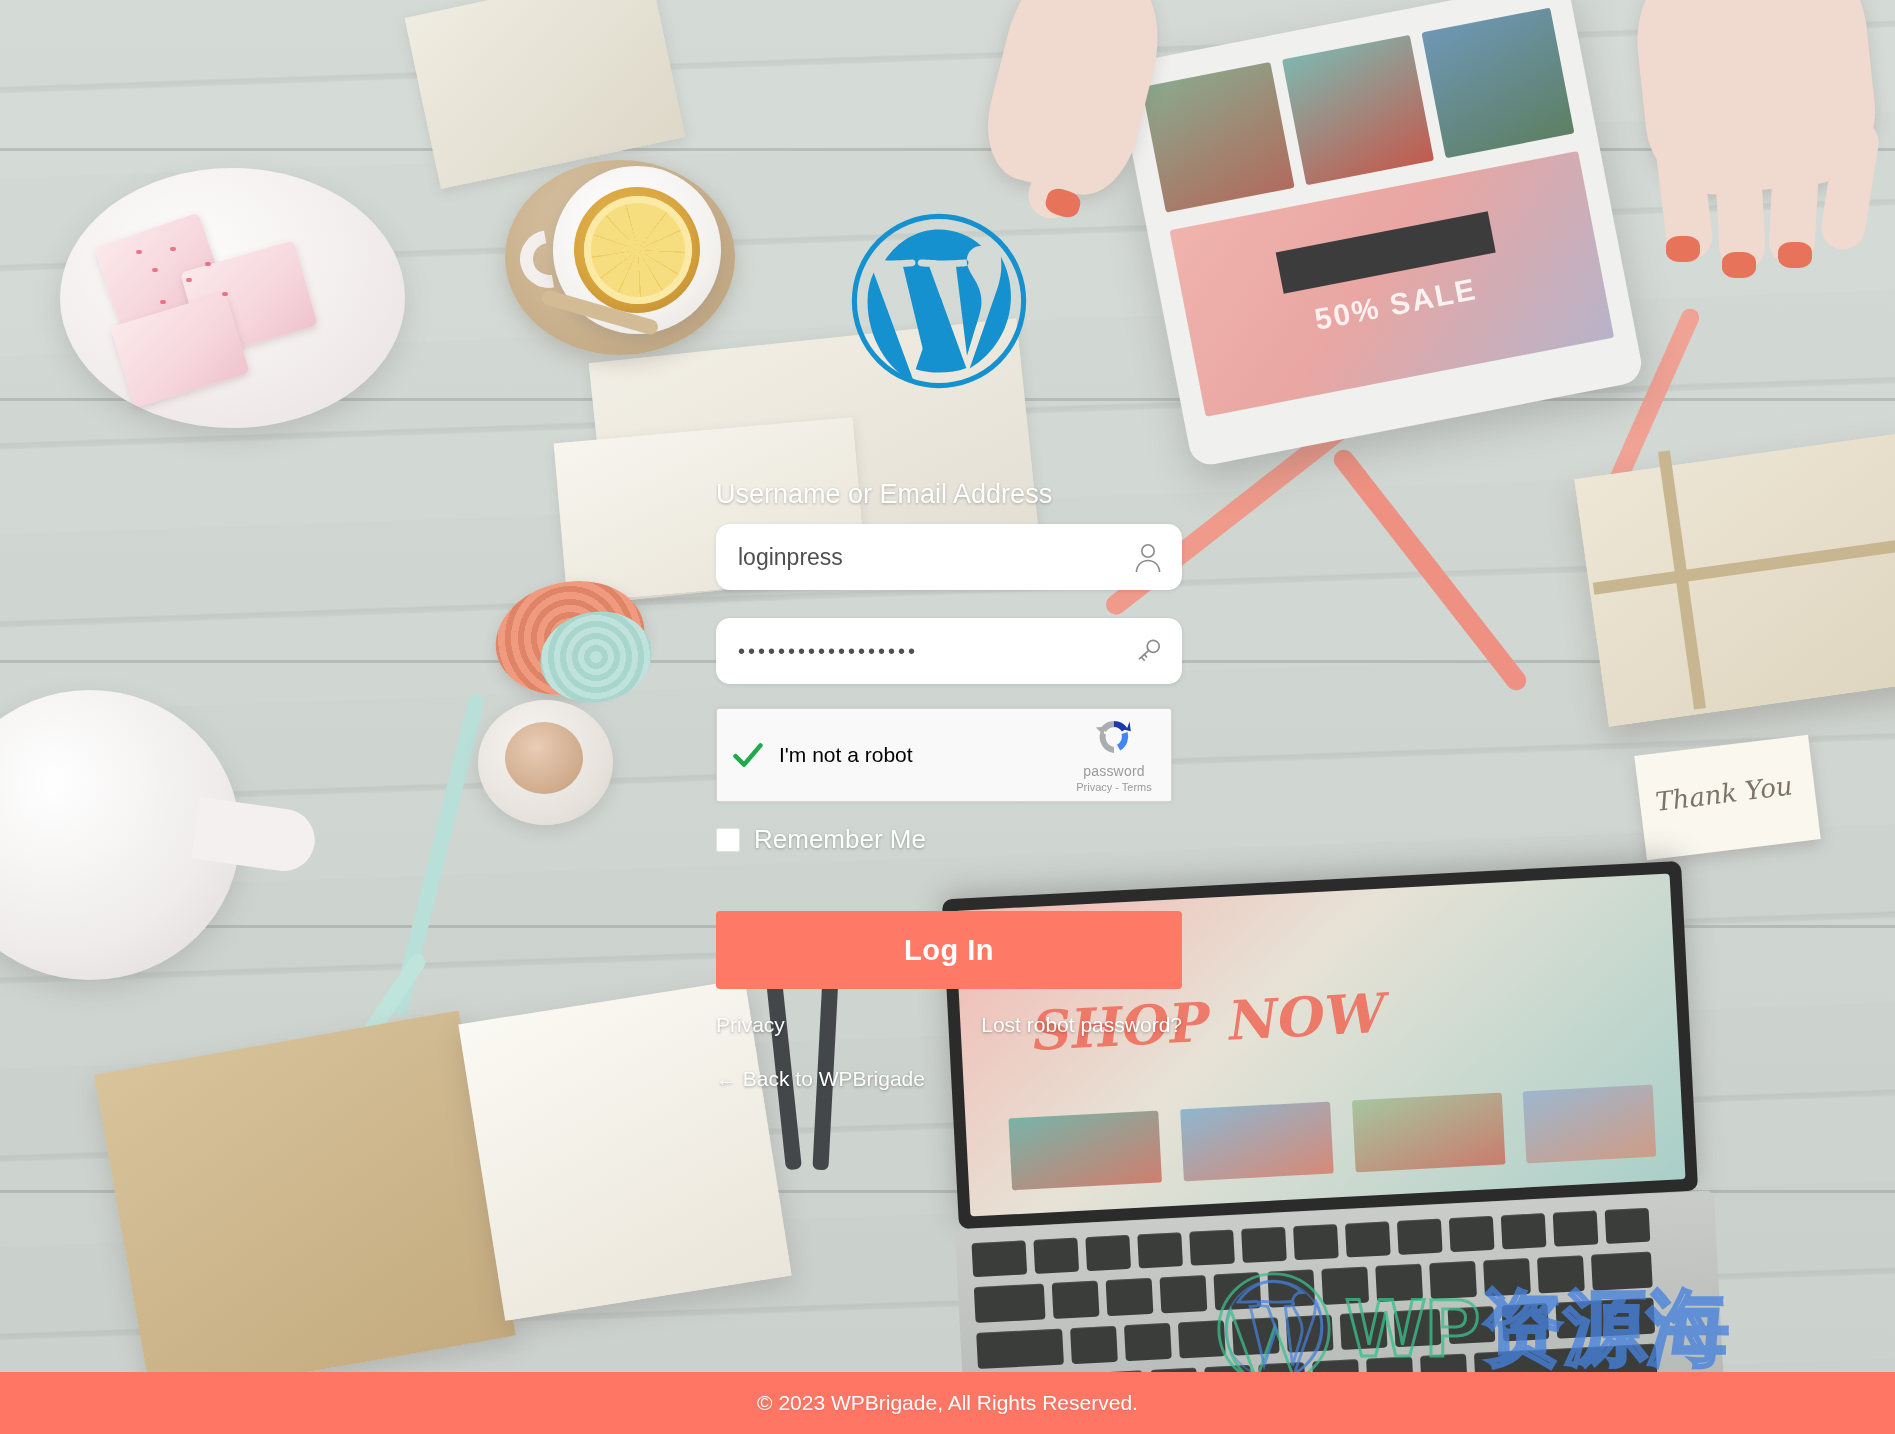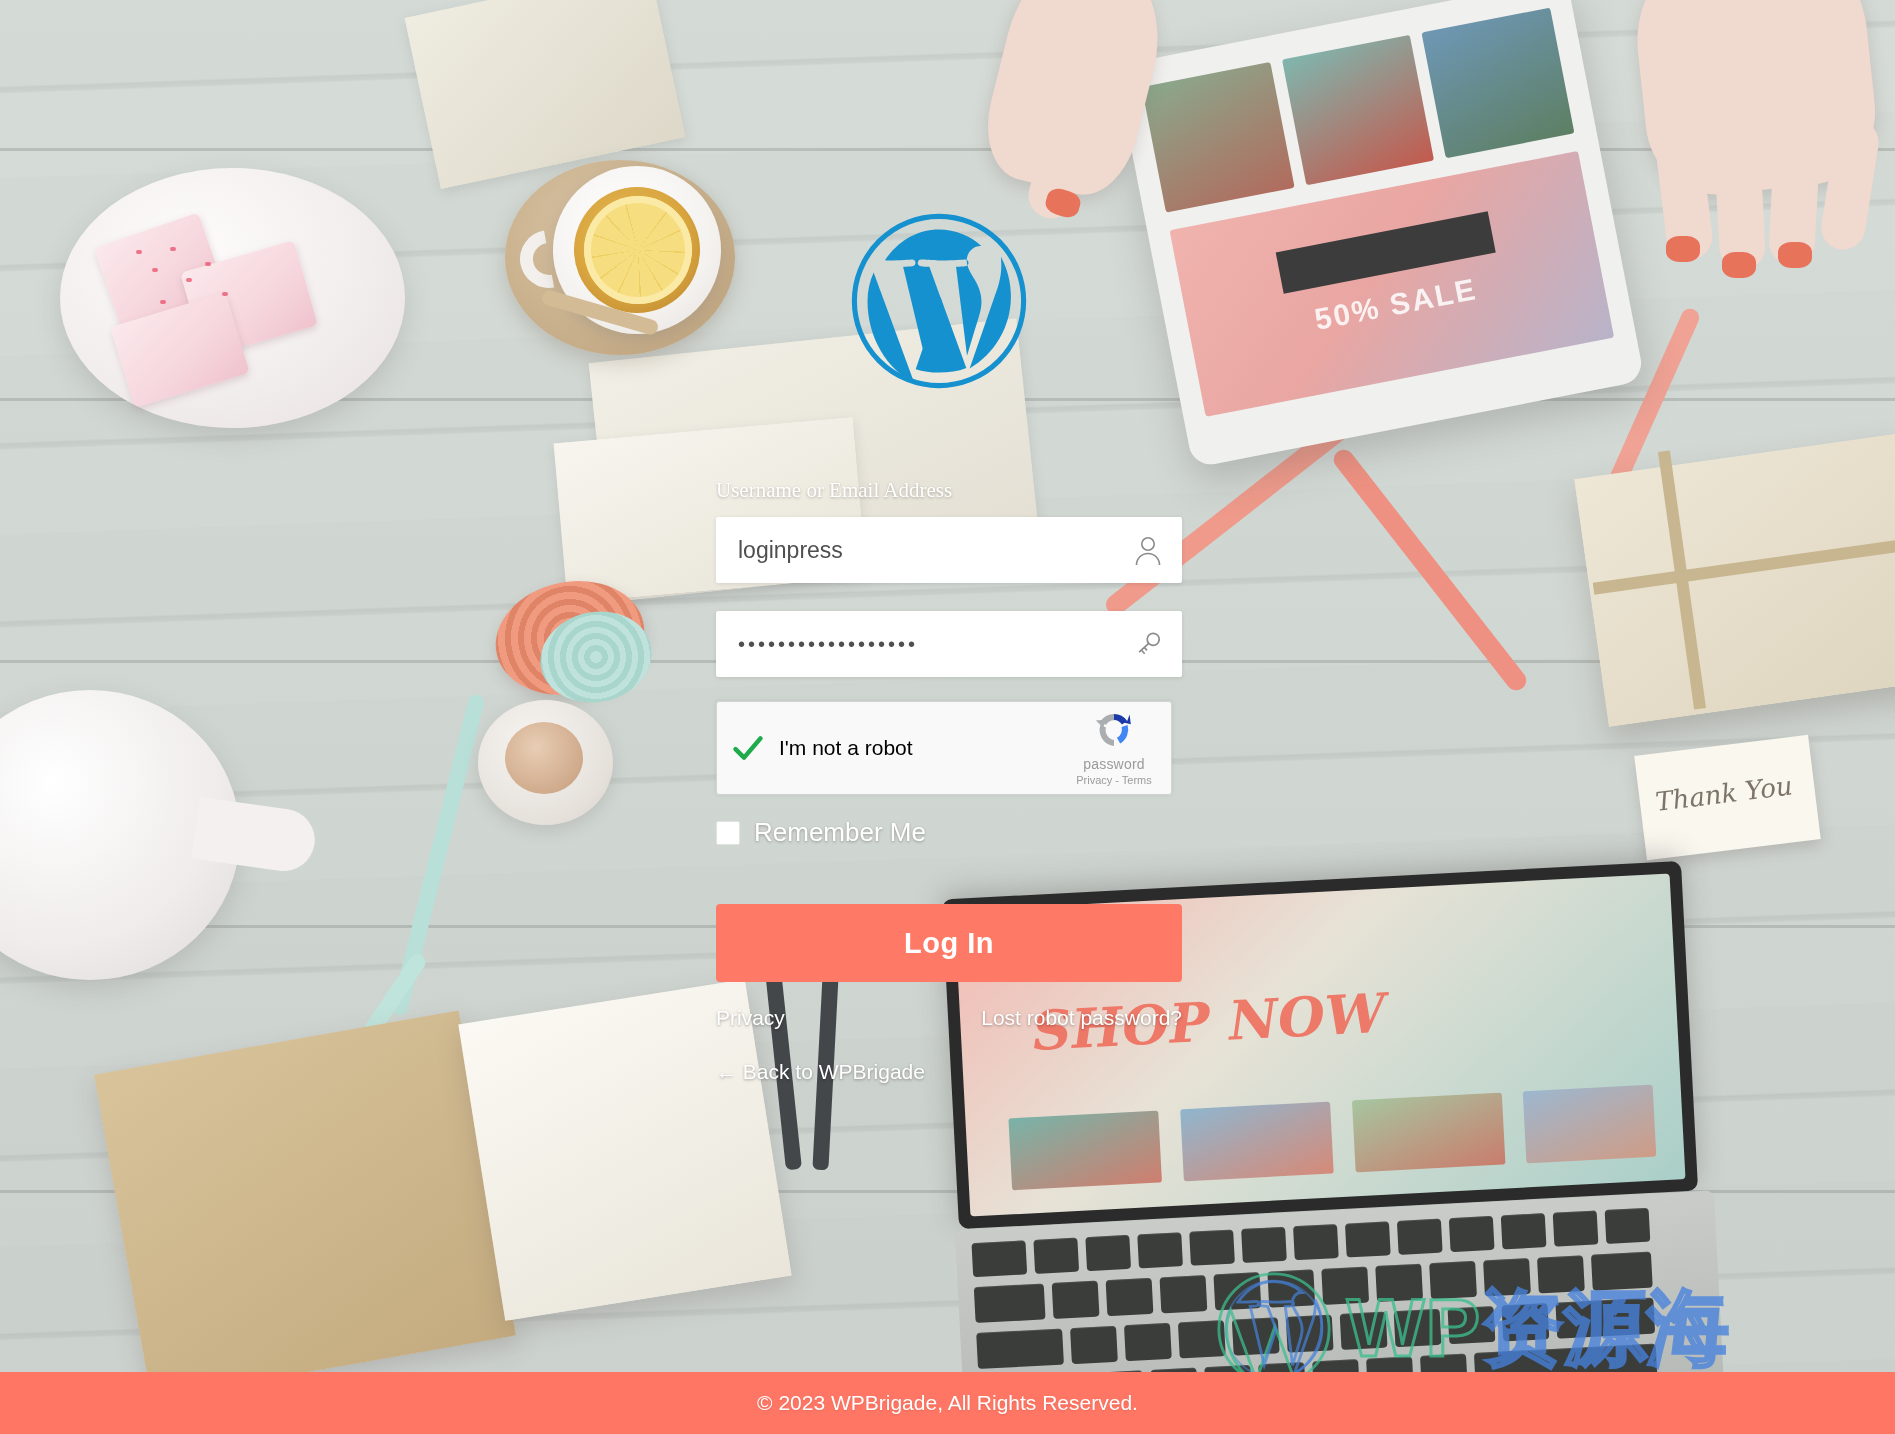--- a/index.html
+++ b/index.html
@@ -248,28 +248,27 @@
   .overlay { position:absolute; inset:0; }
 
   .wp-logo {
     position:absolute; left:850px; top:212px; width:178px; height:178px;
   }
 
   .form {
     position:absolute; left:716px; top:478px; width:466px;
   }
   .field-label {
-    color:#fff; font-size:21px; line-height:1.2; margin-bottom:14px;
+    color:#fff; font-size:27px; line-height:1.2; margin-bottom:14px;
     text-shadow:0 1px 3px rgba(0,0,0,.28);
     font-weight:400;
-    font-family:Liberation Serif, serif;
   }
   .input-wrap {
     position:relative; width:466px; height:66px;
-    background:#fff; border-radius:2px;
+    background:#fff; border-radius:14px;
     box-shadow:0 1px 4px rgba(0,0,0,.10);
     margin-bottom:28px;
   }
   .input-wrap input {
     width:100%; height:100%;
     border:0; outline:none; background:transparent;
     padding:0 56px 0 22px;
     font-family:"Liberation Sans", sans-serif;
     font-size:23px; color:#4f4f4f;
     letter-spacing:0;

